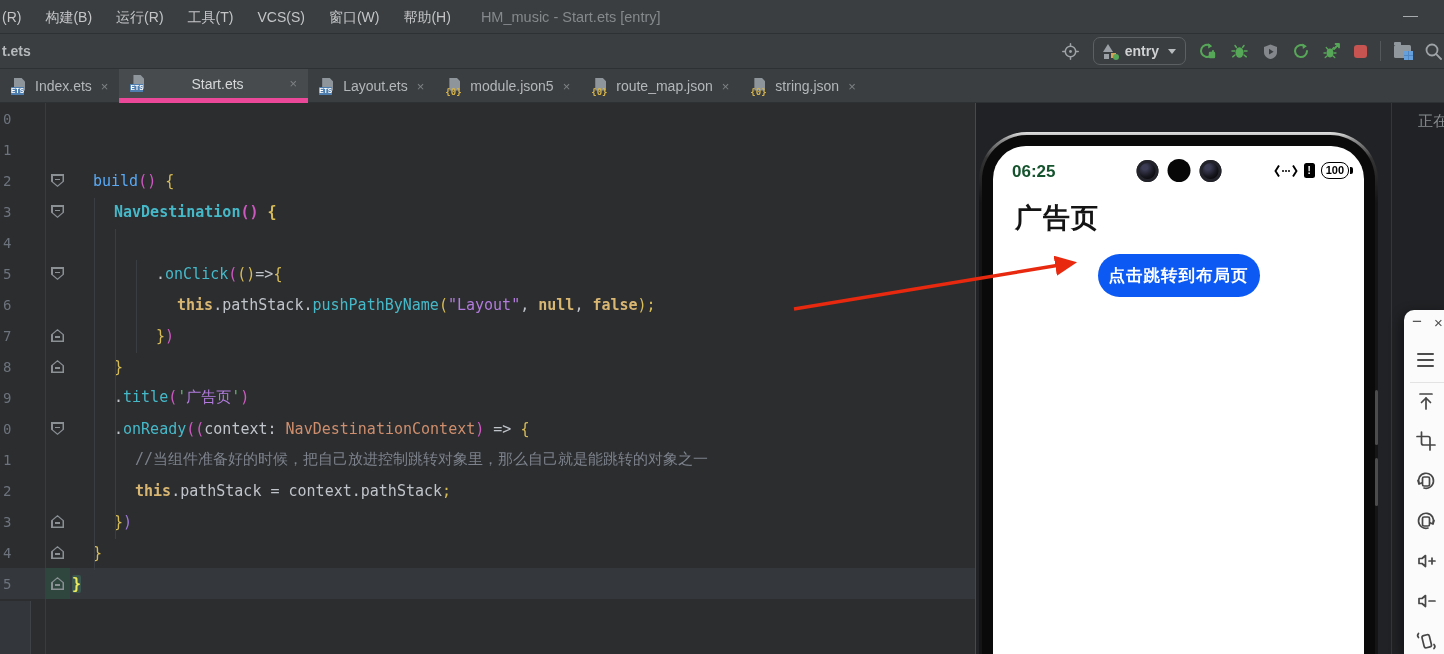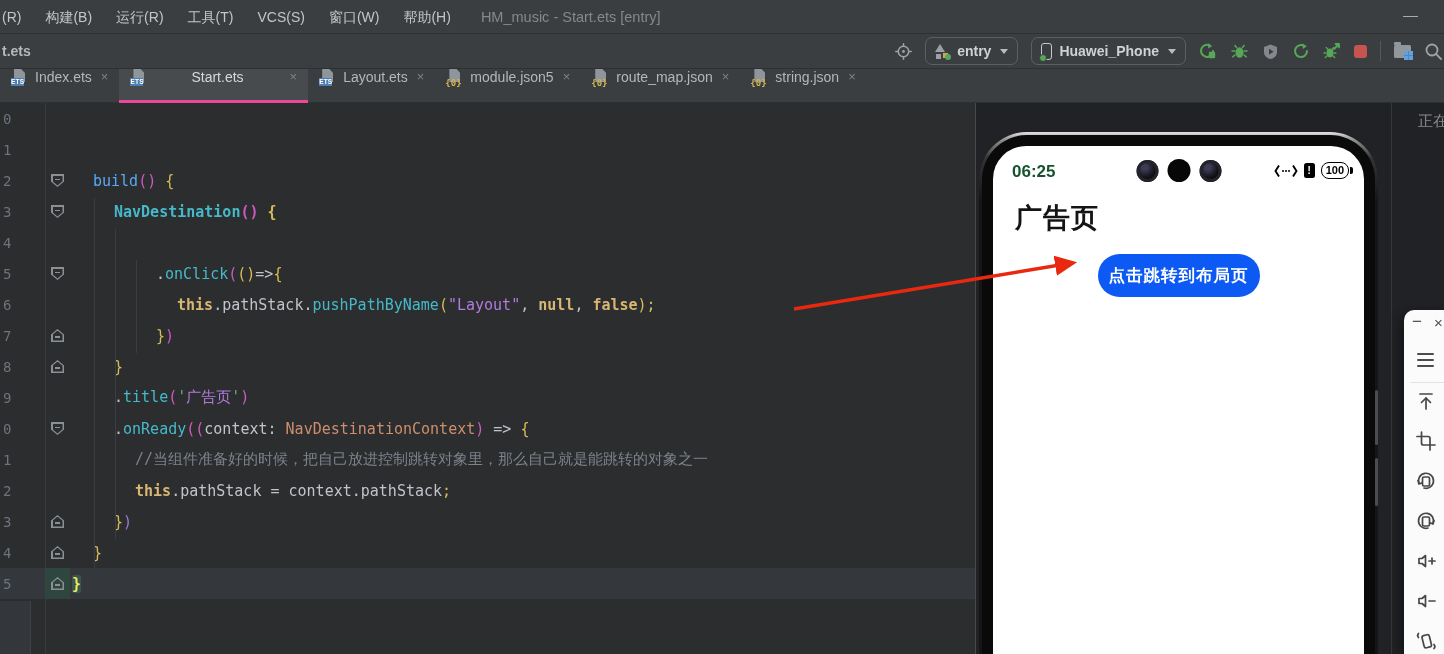--- a/index.html
+++ b/index.html
@@ -32,23 +32,23 @@
   .ph-ic{position:relative;width:11px;height:17px;border:1.6px solid #c6c9cb;border-radius:3px;box-sizing:border-box;}
   .ph-dot{position:absolute;left:-3px;bottom:-3px;width:6px;height:6px;border-radius:50%;background:#57a759;border:1px solid #3b3e40;}
   .fold-ic{position:relative;width:17px;height:13px;background:#90979d;border-radius:1.5px;}
   .fold-tab{position:absolute;left:0;top:-3px;width:7px;height:3px;background:#90979d;border-radius:1px 1px 0 0;}
   .fold-grid{position:absolute;right:-2px;bottom:-2px;width:9px;height:9px;
              background:linear-gradient(#4f87c5,#4f87c5);display:grid;grid-template-columns:1fr 1fr;gap:1px;}
   .fold-grid i{background:#65a0dd;}
   
   .tabbar{position:absolute;left:0;top:69px;width:100%;height:34px;background:#3b3e40;
           border-bottom:1px solid #2e3133;display:flex;box-sizing:border-box;}
-  .tab{display:flex;gap:7px;padding:0 11px;color:#b4b7ba;font-size:14px;
+  .tab{display:flex;align-items:center;gap:7px;padding:0 11px;color:#b4b7ba;font-size:14px;
        height:34px;box-sizing:border-box;white-space:nowrap;}
-  .tab.active{background:#474b4e;color:#d6d8d9;border-bottom:3px solid #ec4899;gap:44px;}
+  .tab.active{background:#474b4e;color:#d6d8d9;border-bottom:5px solid #ec4899;gap:44px;}
   .tab .x{color:#7e8285;font-size:13px;margin-left:2px;}
   .ficon{position:relative;width:17px;height:17px;flex:0 0 auto;}
   .ficon .pg{position:absolute;left:3px;top:0;width:11px;height:13px;background:#8e959b;
              clip-path:polygon(0 0,65% 0,100% 30%,100% 100%,0 100%);}
   .ficon.ets .bd{position:absolute;left:0;bottom:0;width:13px;height:8px;background:#4e7eb0;color:#fff;
                  font-size:6.5px;font-weight:700;line-height:8px;text-align:center;letter-spacing:.2px;}
   .ficon.json .bd{position:absolute;left:-1px;bottom:-2px;color:#d5b34a;font-size:9px;font-weight:700;
                   font-family:"DejaVu Sans Mono",monospace;}
   
   .editor{position:absolute;left:0;top:103px;width:975px;height:551px;background:#2b2d2f;overflow:hidden;}
@@ -144,27 +144,20 @@
       <div class="combo">
         <span class="mod-ic">
           <i class="mod-tri"></i>
             <i class="mod-sq"></i>
             <i class="mod-or"></i>
             <i class="mod-dot"></i>
         </span>
         <span>entry</span>
         <span class="caret"></span>
       </div>
-      <div class="combo">
-        <span class="ph-ic">
-            <i class="ph-dot"></i>
-          </span>
-        <span>Huawei_Phone</span>
-        <span class="caret"></span>
-      </div>
       <span class="tico">
         <svg class="iconsvg" width="18" height="18" viewBox="0 0 18 18">
           <path d="M14 9A6 6 0 1 1 11.5 4" fill="none" stroke="#57a759" stroke-width="2"></path>
           <path d="M9.2 1.2 13 4.2 9.2 6.6z" fill="#57a759"></path>
           <rect x="9.8" y="9.8" width="6.4" height="6.4" rx="1.2" fill="#57a759"></rect>
         </svg>
       </span>
       <span class="tico">
         <svg class="iconsvg" width="17" height="17" viewBox="0 0 17 17">
           <ellipse cx="8.5" cy="9.5" rx="4" ry="5.2" fill="#57a759"></ellipse>

